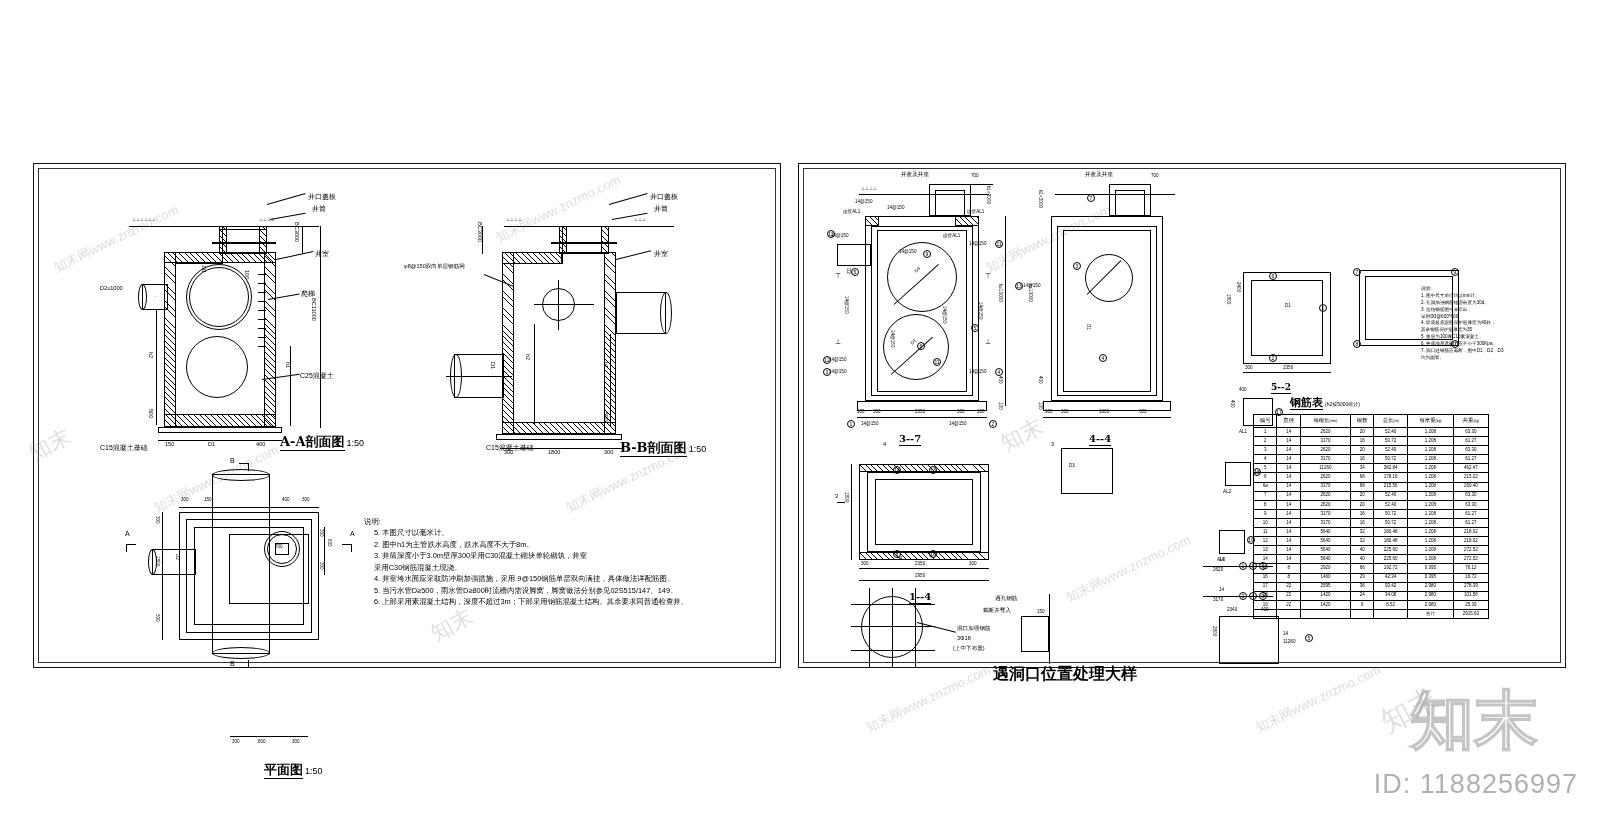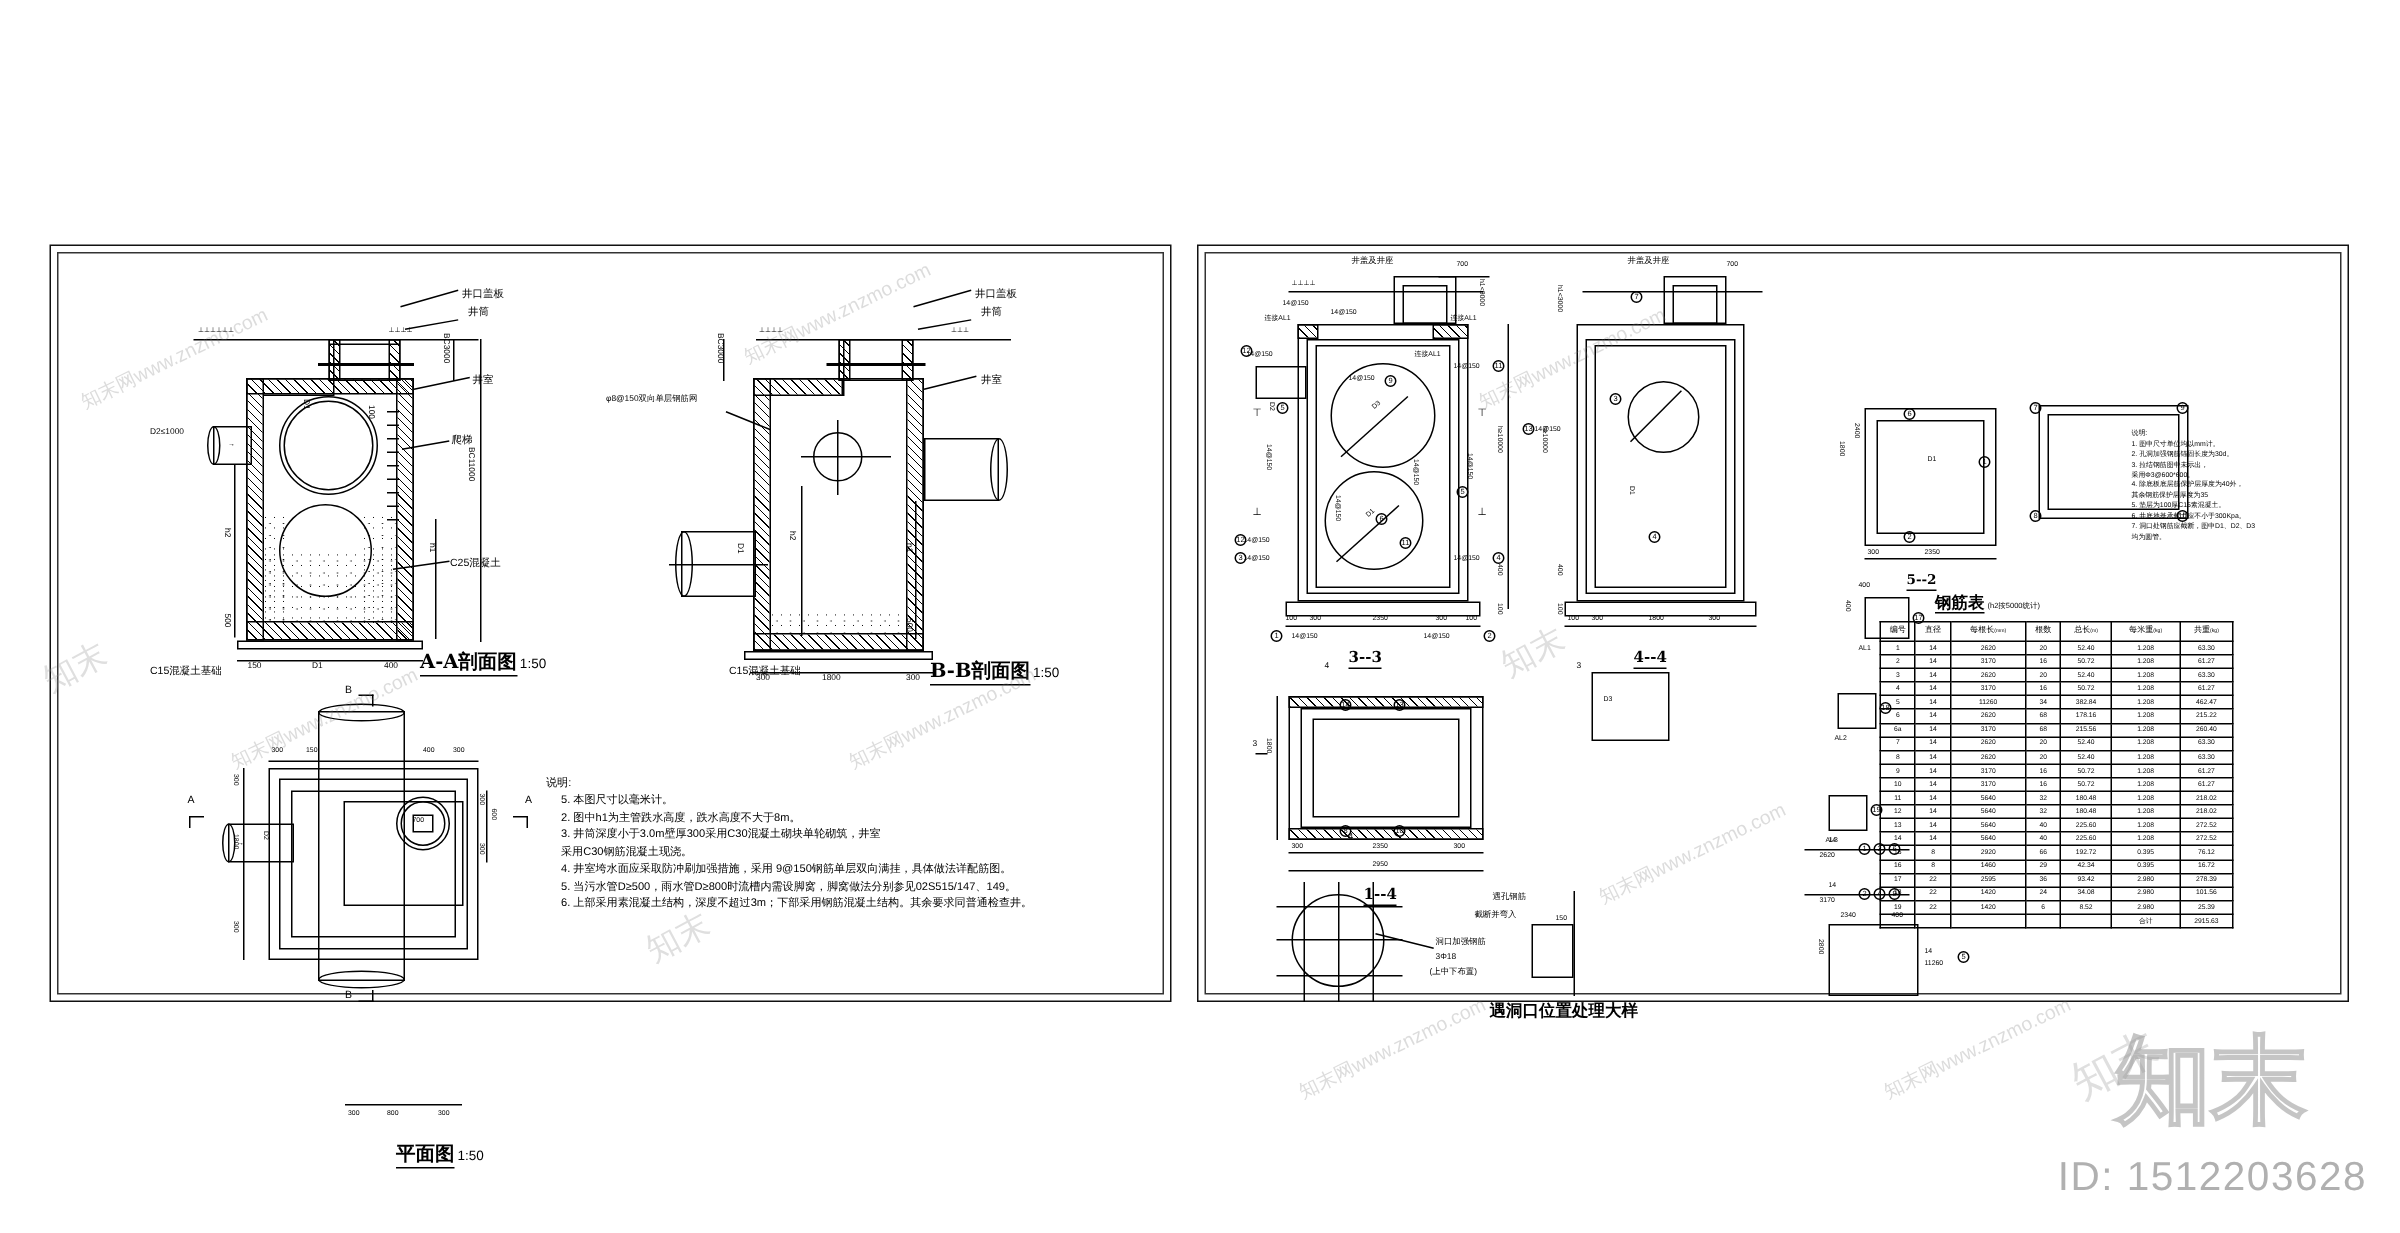--- a/index.html
+++ b/index.html
@@ -472,21 +472,21 @@
       <div class="lbl xs v" style="left:198px; top:238px;">100</div>
 
       <div class="ln hl" style="left:58px; top:253px; width:130px;"></div>
       <div class="lbl xs" style="left:58px; top:246px;">100</div>
       <div class="lbl xs" style="left:74px; top:246px;">300</div>
       <div class="lbl xs" style="left:116px; top:246px;">2350</div>
       <div class="lbl xs" style="left:158px; top:246px;">300</div>
       <div class="lbl xs" style="left:178px; top:246px;">100</div>
 
       <div class="sect-title" style="left:100px; top:264px;">
-        <span class="t" style="font-size:10px;">3--3</span>
+        <span class="t" style="font-size:10px;">3--7</span>
       </div>
       <div class="lbl sm" style="left:84px; top:278px;">4</div>
     </div>
 
     <div>
       <div class="ln hl" style="left:256px; top:30px; width:120px;"></div>
       <div class="lbl sm" style="left:286px; top:8px;">井盖及井座</div>
       <div class="lbl xs" style="left:352px; top:10px;">700</div>
       <div class="box" style="left:310px; top:20px; width:42px; height:32px;"></div>
       <div class="box" style="left:316px; top:26px; width:30px; height:26px;"></div>
@@ -566,21 +566,21 @@
       <div class="lbl sm" style="left:158px; top:472px;">3Φ18</div>
       <div class="lbl sm" style="left:154px; top:482px;">(上中下布置)</div>
 
       <div class="lbl sm" style="left:196px; top:432px;">遇孔钢筋</div>
       <div class="lbl sm" style="left:184px; top:444px;">截断并弯入</div>
       <div class="lbl xs" style="left:238px; top:446px;">150</div>
       <div class="box" style="left:222px; top:452px; width:28px; height:36px;"></div>
       <div class="ln vl" style="left:250px; top:430px; height:70px;"></div>
 
       <div class="sect-title" style="left:194px; top:500px;">
-        <span class="t" style="font-size:11px; border-bottom:none;">遇洞口位置处理大样</span>
+        <span class="t" style="font-size:16px; border-bottom:none;">遇洞口位置处理大样</span>
       </div>
     </div>
 
     <div>
 
       <div class="box2" style="left:444px; top:108px; width:88px; height:92px;"></div>
       <div class="box" style="left:452px; top:116px; width:72px; height:76px;"></div>
       <div class="bub" style="left:470px; top:108px;">6</div>
       <div class="bub" style="left:520px; top:140px;">1</div>
       <div class="bub" style="left:470px; top:190px;">2</div>
@@ -874,15 +874,15 @@
   <div class="wm" style="left:980px; top:230px; transform:rotate(-26deg);">知末网www.znzmo.com</div>
   <div class="wm" style="left:1060px; top:560px; transform:rotate(-26deg);">知末网www.znzmo.com</div>
   <div class="wm" style="left:860px; top:690px; transform:rotate(-26deg);">知末网www.znzmo.com</div>
   <div class="wm" style="left:1250px; top:690px; transform:rotate(-26deg);">知末网www.znzmo.com</div>
   <div class="wm-seal" style="left:28px; top:430px;">知末</div>
   <div class="wm-seal" style="left:430px; top:610px;">知末</div>
   <div class="wm-seal" style="left:1000px; top:420px;">知末</div>
   <div class="wm-seal" style="left:1380px; top:690px; font-size:30px;">知末</div>
 
   <div id="wm-zhimo" class="wm-big">知末</div>
-  <div id="wm-id">ID: 1512203628</div>
+  <div id="wm-id">ID: 1188256997</div>
 
 </div>
 
 </body></html>

